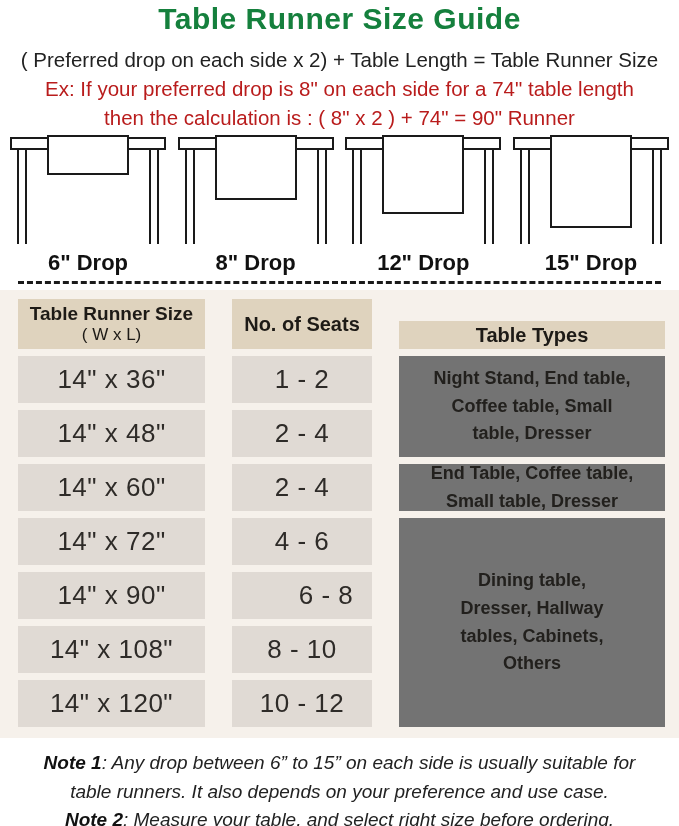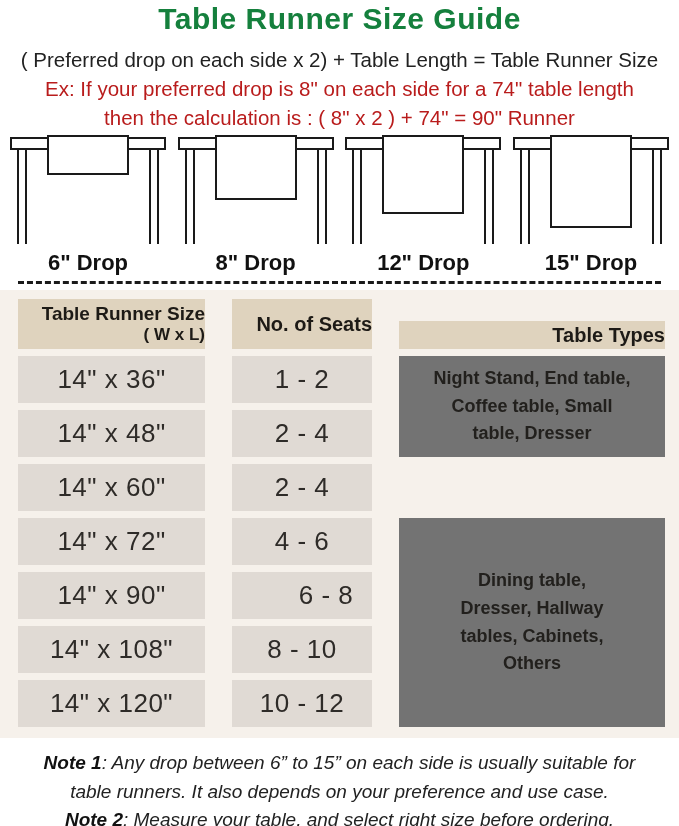--- a/index.html
+++ b/index.html
@@ -62,25 +62,25 @@
     padding: 9px 14px 11px 18px;
     display: grid;
     grid-template-columns: 187px 140px 266px;
     grid-template-rows: 50px repeat(7, 47px);
     gap: 7px 27px;
     box-sizing: border-box;
   }
   .hcell {
     background: #dfd3be;
     display: flex; flex-direction: column;
-    align-items: flex-end; justify-content: center;
+    align-items: center; justify-content: center;
     color: #1d1a16;
   }
   .hcell .h-main { font-size: 19px; font-weight: bold; line-height: 1.15; }
-  .hcell .h-sub  { font-size: 17px; font-weight: bold; line-height: 1.15; }
+  .hcell .h-sub  { font-size: 17px; font-weight: normal; line-height: 1.15; }
   .hcell .h-single { font-size: 20px; font-weight: bold; }
   .cell {
     background: #e0dad4;
     display: flex; align-items: center; justify-content: center;
     font-size: 26px; color: #2e2b28; letter-spacing: 0.5px;
   }
   .type-cell {
     background: #737373;
     display: flex; align-items: center; justify-content: center;
     font-size: 18px; font-weight: bold; color: #22201d;
@@ -182,20 +182,22 @@
 
     <div class="cell" style="grid-column:1; grid-row:7;">14" x 108"</div>
     <div class="cell" style="grid-column:2; grid-row:7;">8 - 10</div>
 
     <div class="cell" style="grid-column:1; grid-row:8;">14" x 120"</div>
     <div class="cell" style="grid-column:2; grid-row:8;">10 - 12</div>
 
     <div class="type-cell" style="grid-column:3; grid-row:2 / span 2;">Night Stand, End table,
 Coffee table, Small
 table, Dresser</div>
+    <div class="type-cell" style="grid-column:3; grid-row:4;">End Table, Coffee table,
+Small table, Dresser</div>
     <div class="type-cell" style="grid-column:3; grid-row:5 / span 4;">Dining table,
 Dresser, Hallway
 tables, Cabinets,
 Others</div>
 
   </div>
 
   <div class="notes">
     <p class="note"><span class="note-label">Note 1</span><span class="note-text">: Any drop between 6” to 15” on each side is usually suitable for
 table runners. It also depends on your preference and use case.</span></p>

